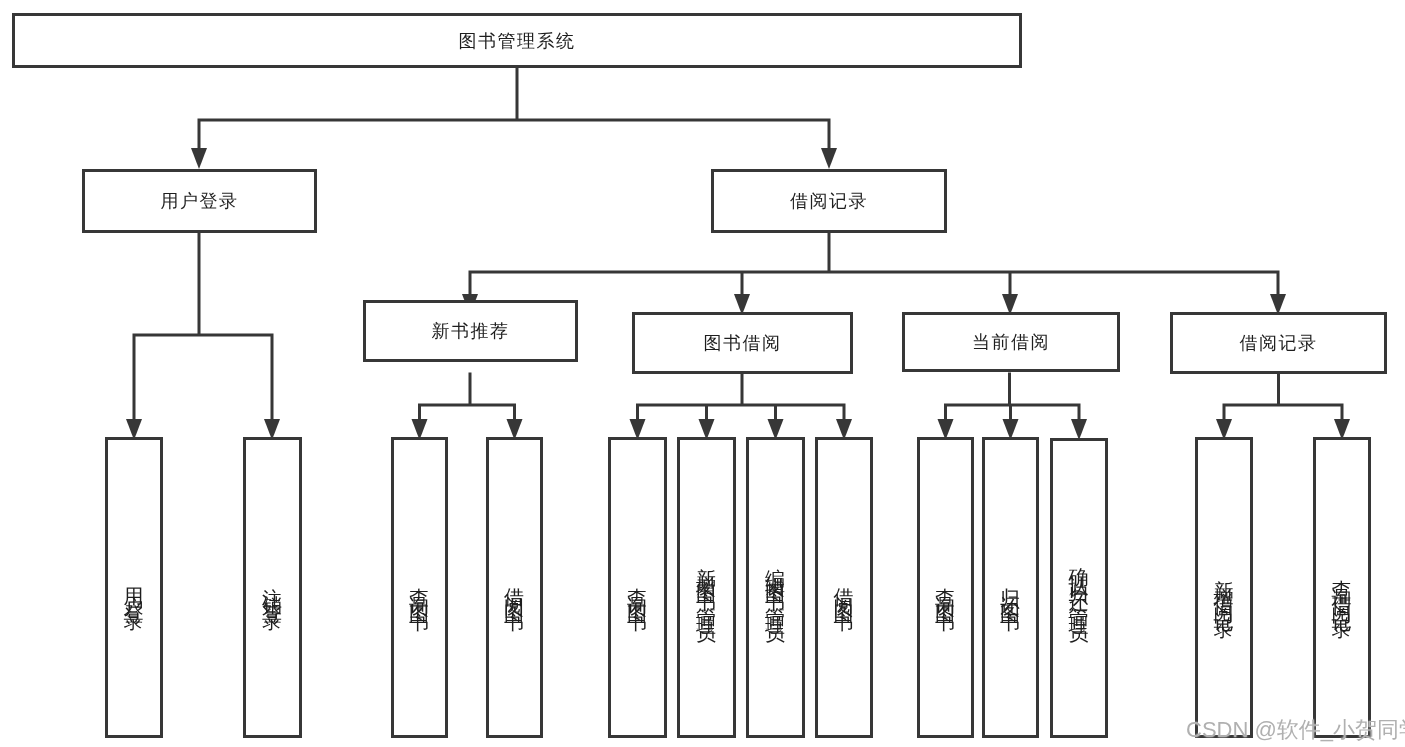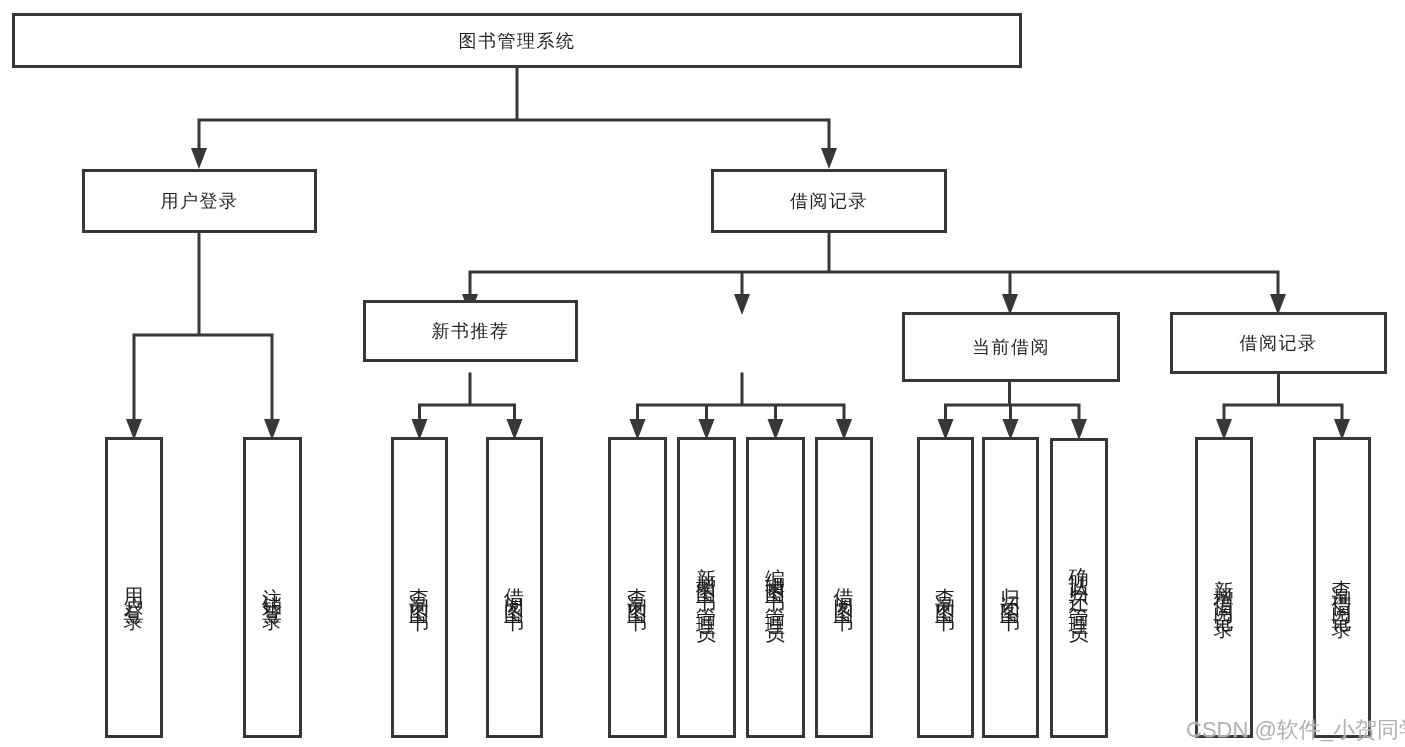--- a/index.html
+++ b/index.html
@@ -98,21 +98,24 @@
   <div class="node h" style="left:82px;top:169px;width:235px;height:64px">
     <span class="label">用户登录</span>
   </div>
   <div class="node h" style="left:711px;top:169px;width:236px;height:64px">
     <span class="label">借阅记录</span>
   </div>
 
   <div class="node h" style="left:363px;top:300px;width:215px;height:62px">
     <span class="label">新书推荐</span>
   </div>
-  <div class="node h" style="left:902px;top:312px;width:218px;height:70px">
+  <div class="node h" style="left:632px;top:312px;width:221px;height:62px">
+    <span class="label">图书借阅</span>
+  </div>
+  <div class="node h" style="left:902px;top:312px;width:218px;height:60px">
     <span class="label">当前借阅</span>
   </div>
   <div class="node h" style="left:1170px;top:312px;width:217px;height:62px">
     <span class="label">借阅记录</span>
   </div>
 
   <div class="node v" style="left:105px;top:437px;width:58px;height:301px">
     <span class="label">用户登录</span>
   </div>
   <div class="node v" style="left:243px;top:437px;width:59px;height:301px">

